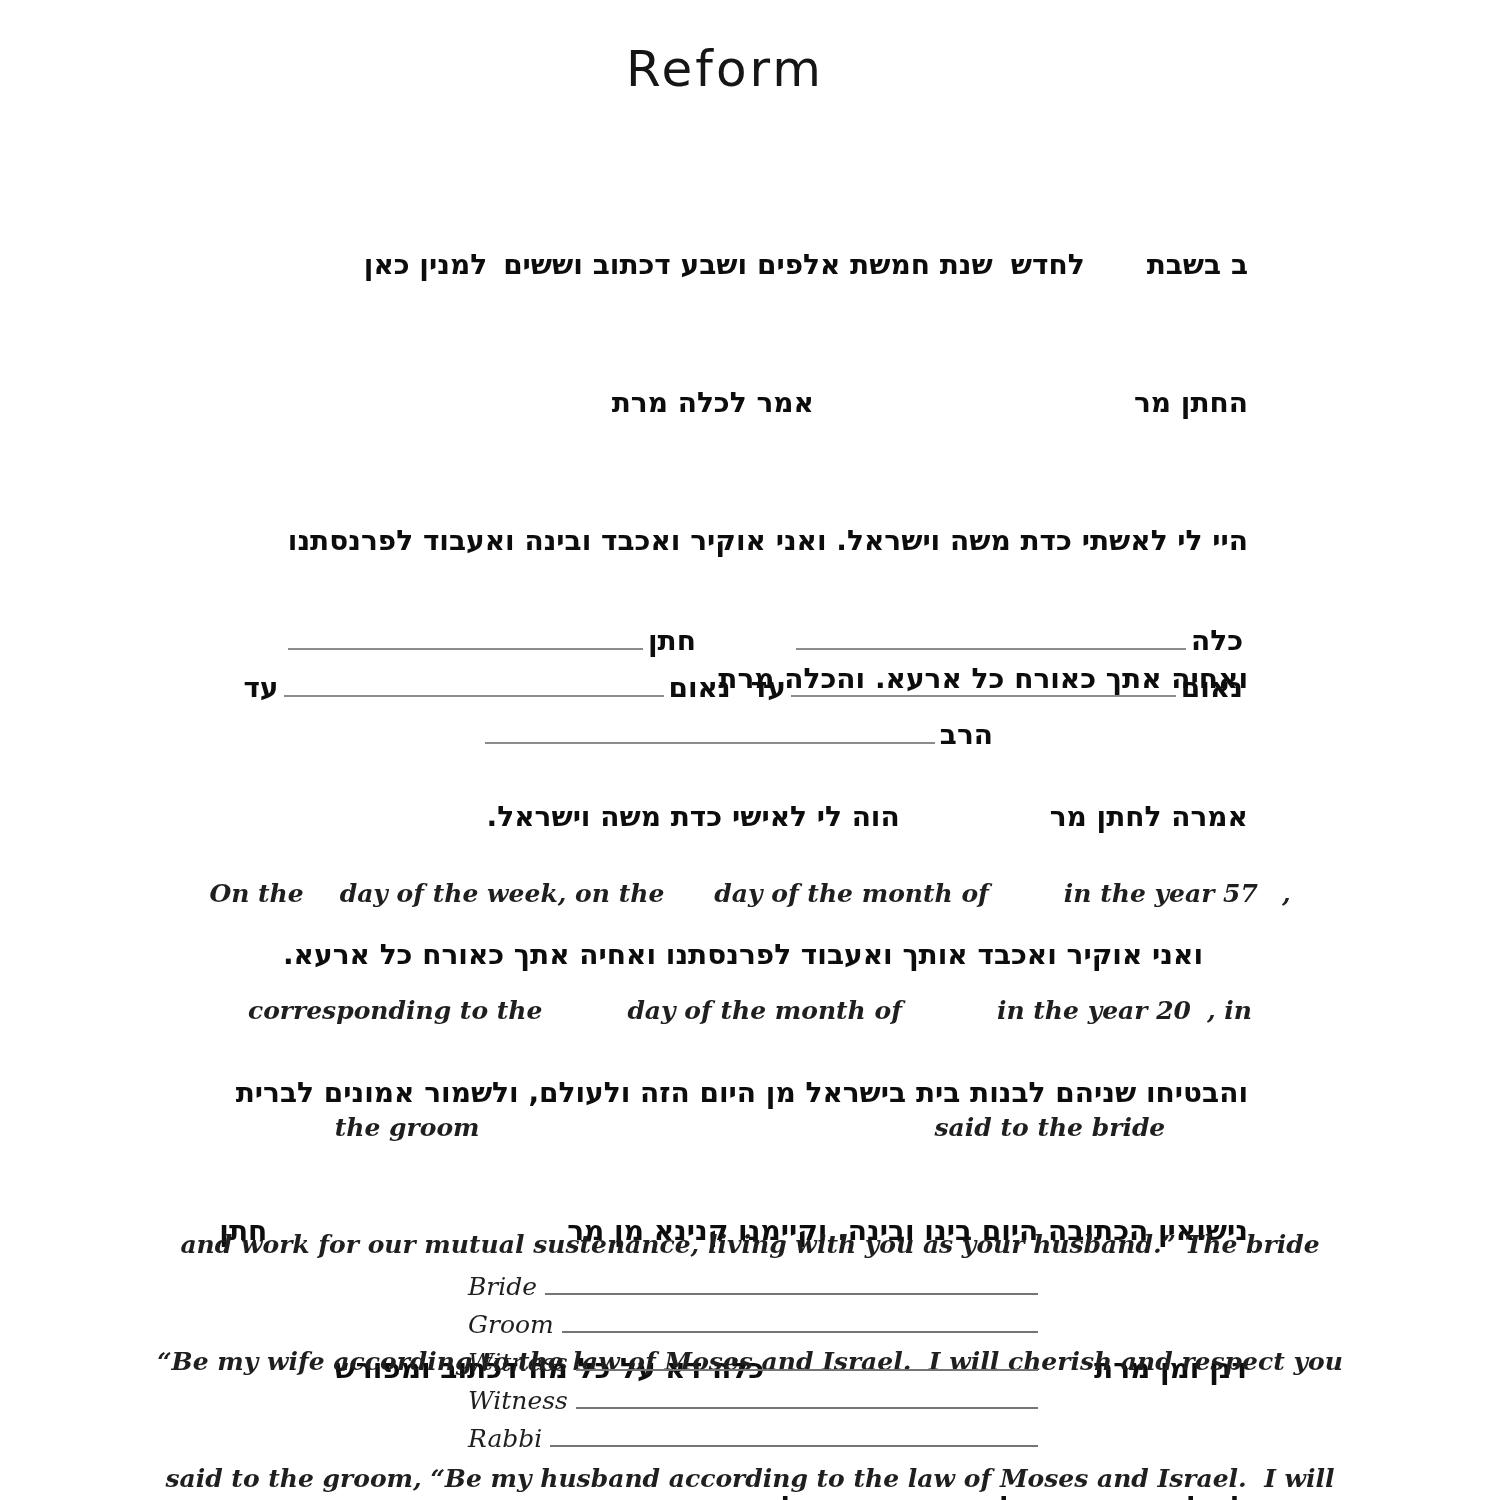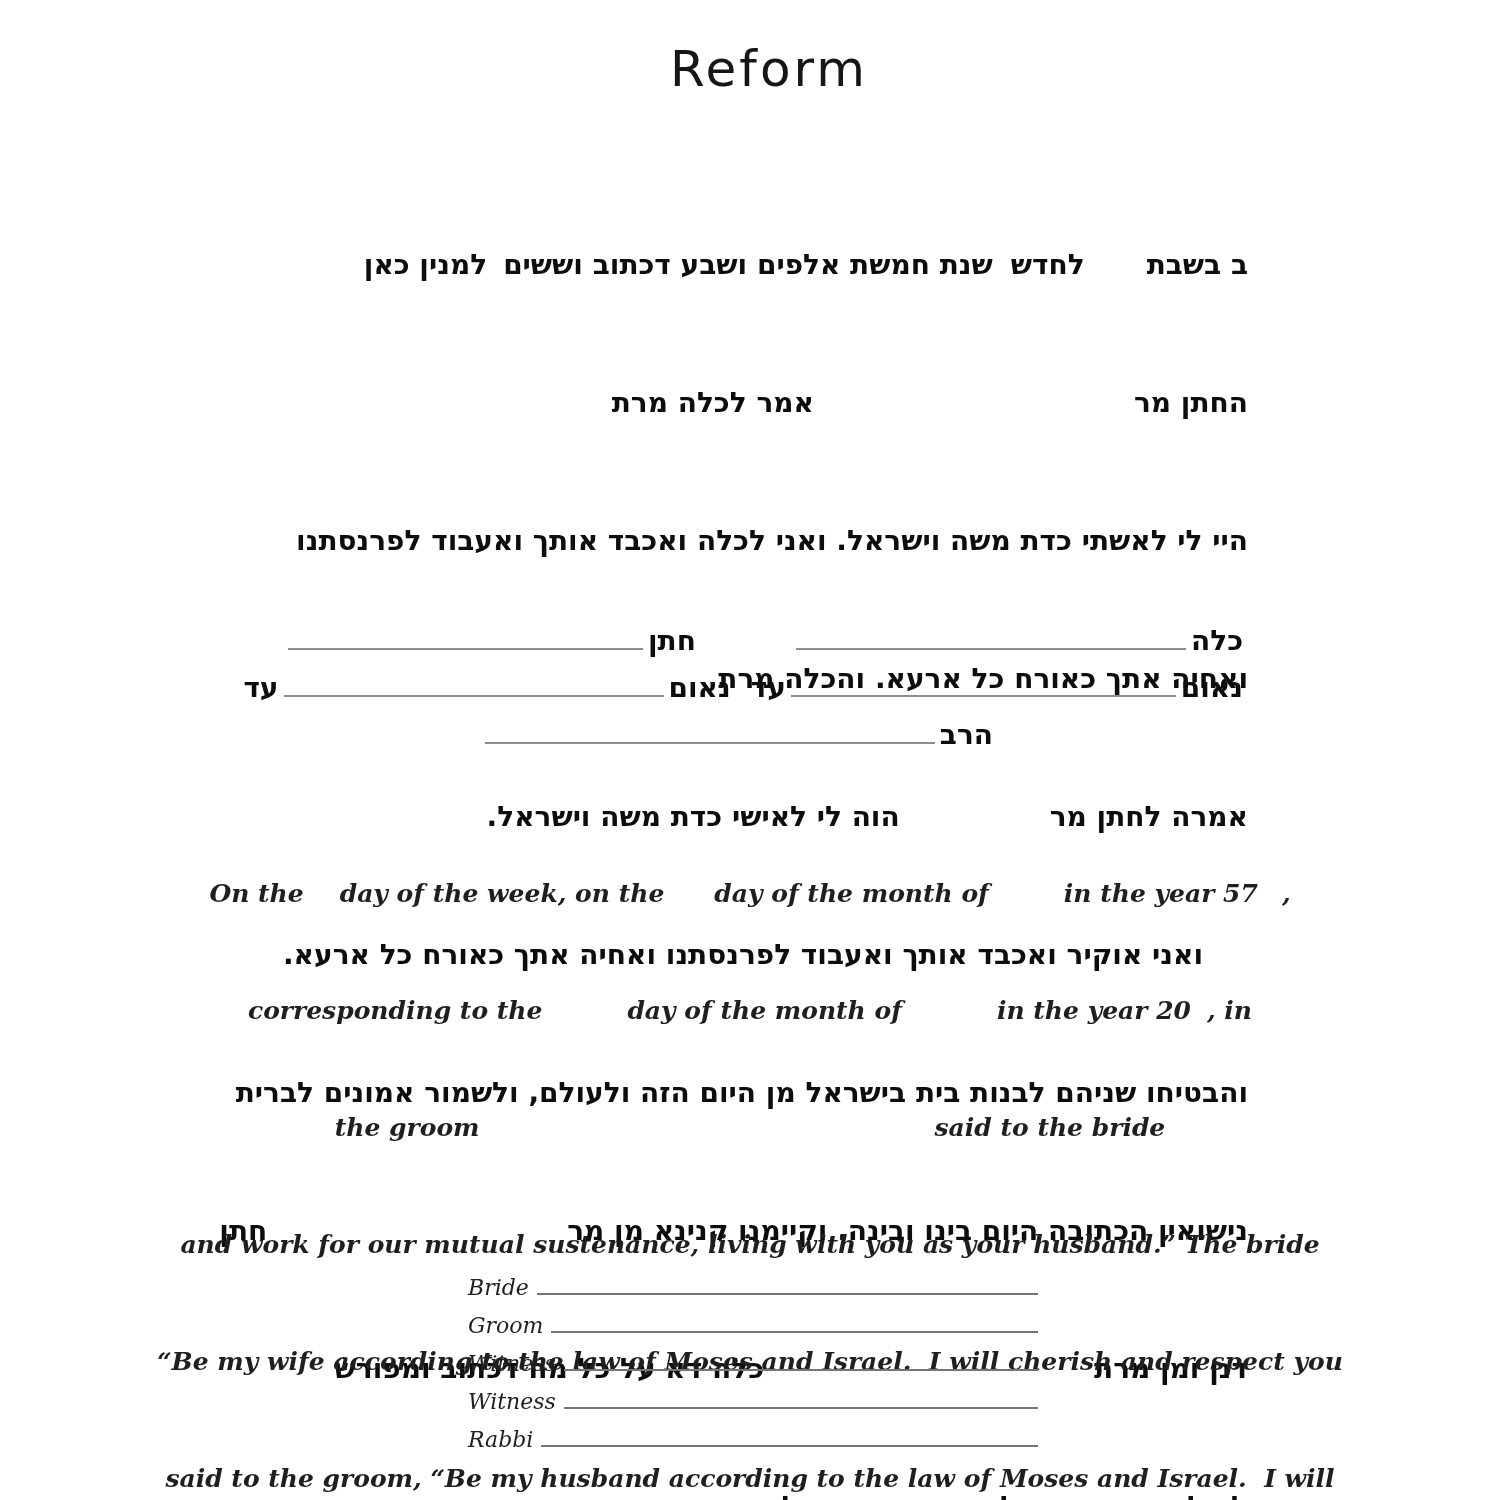--- a/index.html
+++ b/index.html
@@ -13,21 +13,20 @@
   * { margin: 0; padding: 0; box-sizing: border-box; }
   html, body { width: 1500px; height: 1500px; background: var(--background); overflow: hidden; }
   .page { position: relative; width: 1500px; height: 1500px; background: var(--background); }
 
   .title {
     position: absolute; top: 40px; left: 0; width: 1450px;
     text-align: center;
     font-family: "DejaVu Sans", sans-serif;
     font-size: 50px; font-weight: 400; letter-spacing: 3px;
     color: var(--ink);
-    margin-left: 44px;
   }
 
   
   .hebrew {
     position: absolute; top: 150px; left: 230px; width: 1018px;
     direction: rtl;
     font-family: "DejaVu Sans", sans-serif;
     font-weight: bold;
     font-size: 28px; line-height: 46px;
     color: var(--hebrew-ink);
@@ -69,37 +68,37 @@
   .english .eline { height: 39px; font-weight: bold; }
   .esp { display: inline-block; height: 1px; }
   .esp.w16 { width: 16px; } .esp.w24 { width: 24px; } .esp.w36 { width: 36px; }
   .esp.w50 { width: 50px; } .esp.w75 { width: 75px; } .esp.w85 { width: 85px; }
   .esp.w95 { width: 95px; } .esp.w455 { width: 455px; }
 
   
   .eng-sign {
     position: absolute; top: 1262px; left: 468px; width: 570px;
     font-family: "DejaVu Serif", serif; font-style: italic;
-    font-size: 22px; color: var(--english-ink);
+    font-size: 25px; color: var(--english-ink);
   }
   .eng-sign .erow { display: flex; align-items: flex-end; height: 38px; }
   .eng-sign .elbl { line-height: 1.1; }
   .eline-sig { flex: 1; border-bottom: 2px solid var(--sig-line-english); margin: 0 0 5px 8px; }
 </style>
 </head>
 <body>
 
 <div class="page">
 
   <div class="title">Reform</div>
 
   <section class="hebrew">
     <div class="hline"><span>ב בשבת</span><span class="sp w62"></span><span>לחדש</span><span class="sp w18"></span><span>שנת חמשת אלפים ושבע דכתוב וששים</span><span class="sp w16"></span><span>למנין כאן</span></div>
     <div class="hline"><span>החתן מר</span><span class="sp w320"></span><span>אמר לכלה מרת</span></div>
-    <div class="hline">היי לי לאשתי כדת משה וישראל. ואני לכלה ואכבד אותך ואעבוד לפרנסתנו</div>
+    <div class="hline">היי לי לאשתי כדת משה וישראל. ואני אוקיר ואכבד ובינה ואעבוד לפרנסתנו</div>
     <div class="hline center">ואחיה אתך כאורח כל ארעא. והכלה מרת</div>
     <div class="hline"><span>אמרה לחתן מר</span><span class="sp w150"></span><span>הוה לי לאישי כדת משה וישראל.</span></div>
     <div class="hline indent-r">ואני אוקיר ואכבד אותך ואעבוד לפרנסתנו ואחיה אתך כאורח כל ארעא.</div>
     <div class="hline">והבטיחו שניהם לבנות בית בישראל מן היום הזה ולעולם, ולשמור אמונים לברית</div>
     <div class="hline"><span>נישואין הכתובה היום בינו ובינה. וקיימנו קנינא מן מר</span><span class="sp w300"></span><span>חתן</span></div>
     <div class="hline"><span>דנן ומן מרת</span><span class="sp w330"></span><span>כלה דא על כל מה דכתוב ומפורש</span></div>
     <div class="hline center">לעיל במנא דכשר למקניא ביה, והכל שריר וקים.</div>
   </section>
 
   <section class="heb-sign">

